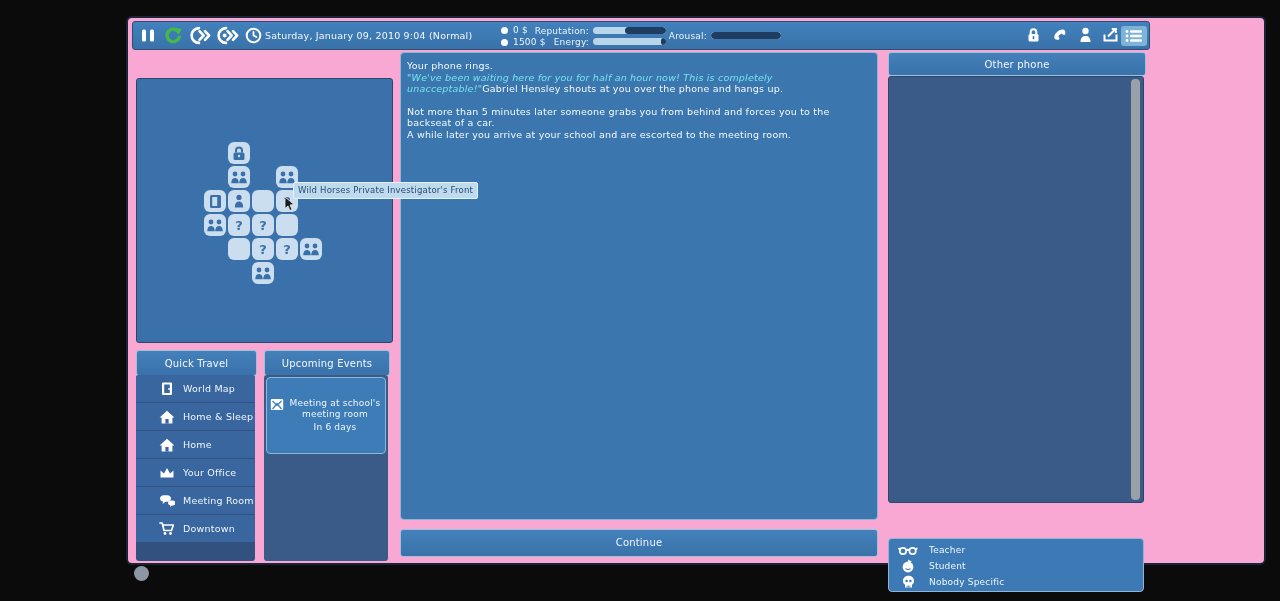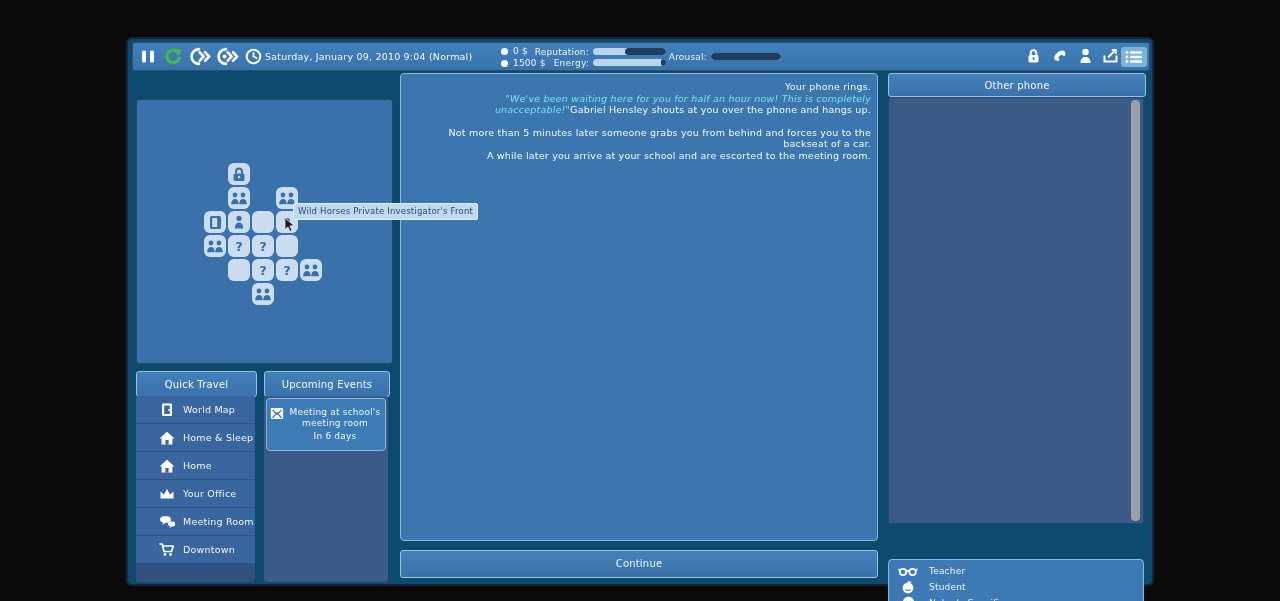--- a/index.html
+++ b/index.html
@@ -1,18 +1,18 @@
 <!DOCTYPE html>
 <html><head>
 <meta charset="utf-8">
 <style>
   html,body{margin:0;padding:0;background:#0b0b0b;}
   body{width:1280px;height:601px;position:relative;overflow:hidden;
        font-family:"DejaVu Sans","Liberation Sans",sans-serif;color:#eef6fc;letter-spacing:.2px;}
-  .app{position:absolute;left:128px;top:39px;width:1024px;height:545px;background:#0c4a6e;
+  .app{position:absolute;left:128px;top:18px;width:1136px;height:545px;background:#f9a8d4;
        border-radius:4px;box-shadow:0 0 0 2px #1a2436;z-index:1;}
   
   .topbar{position:absolute;left:4px;top:3px;width:1016px;height:27px;
           background:linear-gradient(#4181bc,#3a72a9);border:1px solid #2b4e74;border-radius:3px;}
   .tb{position:absolute;display:flex;align-items:center;justify-content:center;}
   .tb-date{position:absolute;left:132px;top:0;height:27px;line-height:27px;font-size:9.5px;color:#f2f8fd;}
   .money{position:absolute;left:368px;top:2px;font-size:9px;line-height:12px;}
   .money .row{display:flex;align-items:center;gap:5px;}
   .dot{width:7px;height:7px;border-radius:50%;background:#fff;display:inline-block;}
   .stat-label{position:absolute;font-size:9px;text-align:right;color:#eaf4fb;}
@@ -35,26 +35,26 @@
            white-space:nowrap;z-index:30;}
   .cursor{position:absolute;left:156px;top:178px;z-index:40;}
   .qt-body{position:absolute;left:8px;top:357px;width:119px;height:186px;background:#33517e;
            border-radius:3px;overflow:hidden;}
   .qt-item{height:27px;margin-bottom:1px;background:#39669f;display:flex;align-items:center;
            gap:8px;padding-left:23px;font-size:9.5px;}
   .qt-ic{width:16px;display:flex;align-items:center;justify-content:center;}
   .ev-body{position:absolute;left:136px;top:357px;width:124px;height:186px;background:#3a5a87;
            border-radius:3px;}
   .ev-card{margin:2px;background:#3e7cb8;border:1px solid #8fb6d6;border-radius:4px;
-           display:flex;gap:4px;padding:8px 3px;font-size:9px;line-height:11px;}
+           display:flex;gap:4px;padding:20px 3px;font-size:9px;line-height:11px;}
   .ev-card .txt{flex:1;text-align:center;}
   .ev-when{margin-top:2px;}
   .text-panel{position:absolute;left:272px;top:34px;width:478px;height:468px;background:#3b76ae;
               border:1px solid #8fb6d6;border-radius:4px;box-sizing:border-box;
-              padding:7px 6px;font-size:9.5px;line-height:11.5px;color:#f4fafe;text-align:right;}
+              padding:7px 6px;font-size:9.5px;line-height:11.5px;color:#f4fafe;}
   .quote{color:#74e4ef;font-style:italic;}
   .spacer{height:11px;}
   .continue-btn{position:absolute;left:272px;top:511px;width:478px;height:28px;box-sizing:border-box;
                 background:linear-gradient(#4481bc,#3a72a9);border:1px solid #9fc2dc;border-radius:3px;
                 text-align:center;line-height:26px;font-size:10px;}
   .right-body{position:absolute;left:760px;top:58px;width:256px;height:427px;background:#3a5a87;
               border:1px solid #2c4668;border-radius:3px;box-sizing:border-box;}
   .scroll-track{position:absolute;right:3px;top:2px;width:9px;height:421px;background:#31517f;border-radius:4px;}
   .scroll-thumb{position:absolute;left:0;top:0;width:9px;height:421px;background:#99a0a8;border-radius:4px;}
   .legend{position:absolute;left:760px;top:488px;width:256px;height:54px;box-sizing:border-box;

